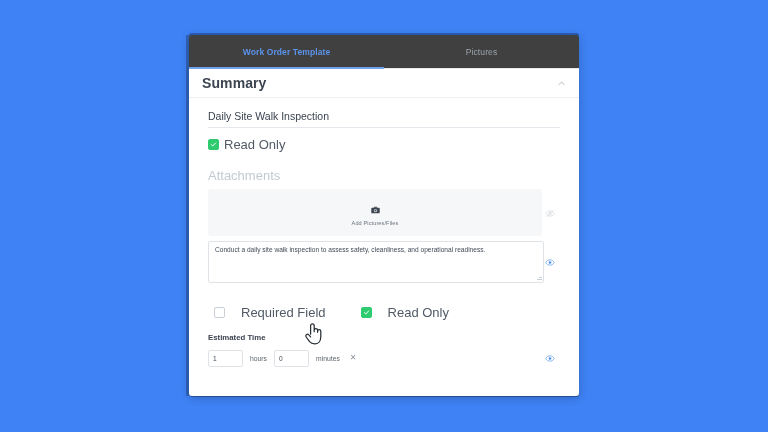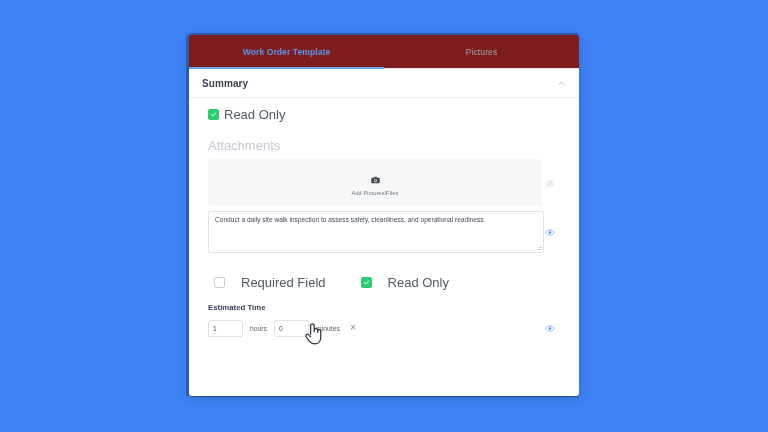--- a/index.html
+++ b/index.html
@@ -15,21 +15,21 @@
     position: relative;
   }
 
   
   .card {
     position: absolute;
     left: 189px;
     top: 35px;
     width: 390px;
     height: 361px;
-    background: #7f1d1d;
+    background: #404040;
     border-radius: 3px;
     box-shadow: 0 2px 10px rgba(0,0,0,0.22);
     overflow: hidden;
     display: flex;
     flex-direction: column;
   }
   .card-topstrip {
     position: absolute;
     left: 189px;
     top: 33px;
@@ -96,21 +96,21 @@
   
   .summary-head {
     display: flex;
     align-items: center;
     justify-content: space-between;
     padding: 0 13px;
     height: 28px;
     border-bottom: 1px solid #eceff3;
   }
   .summary-title {
-    font-size: 10px;
+    font-size: 14px;
     font-weight: bold;
     color: #3c4450;
     letter-spacing: .1px;
   }
   .chev {
     color: #9aa3ae;
     line-height: 1;
   }
 
   
@@ -310,20 +310,21 @@
       <span class="summary-title">Summary</span>
       <span class="chev">
         <svg width="9" height="9" viewBox="0 0 12 12" fill="none">
           <path d="M2.5 7.5L6 4L9.5 7.5" stroke="#9aa3ae" stroke-width="1" stroke-linecap="round" stroke-linejoin="round"></path>
         </svg>
       </span>
     </div>
 
     <div class="content">
 
+      <div class="field-title">Daily Site Walk Inspection</div>
 
       <div class="chk-row">
         <span class="chk on">
           <svg width="7" height="7" viewBox="0 0 10 10" fill="none">
             <path d="M2 5.2L4 7.2L8 2.8" stroke="#ffffff" stroke-width="1.4" stroke-linecap="round" stroke-linejoin="round"></path>
           </svg>
         </span>
         <span class="chk-label">Read Only</span>
       </div>
 

